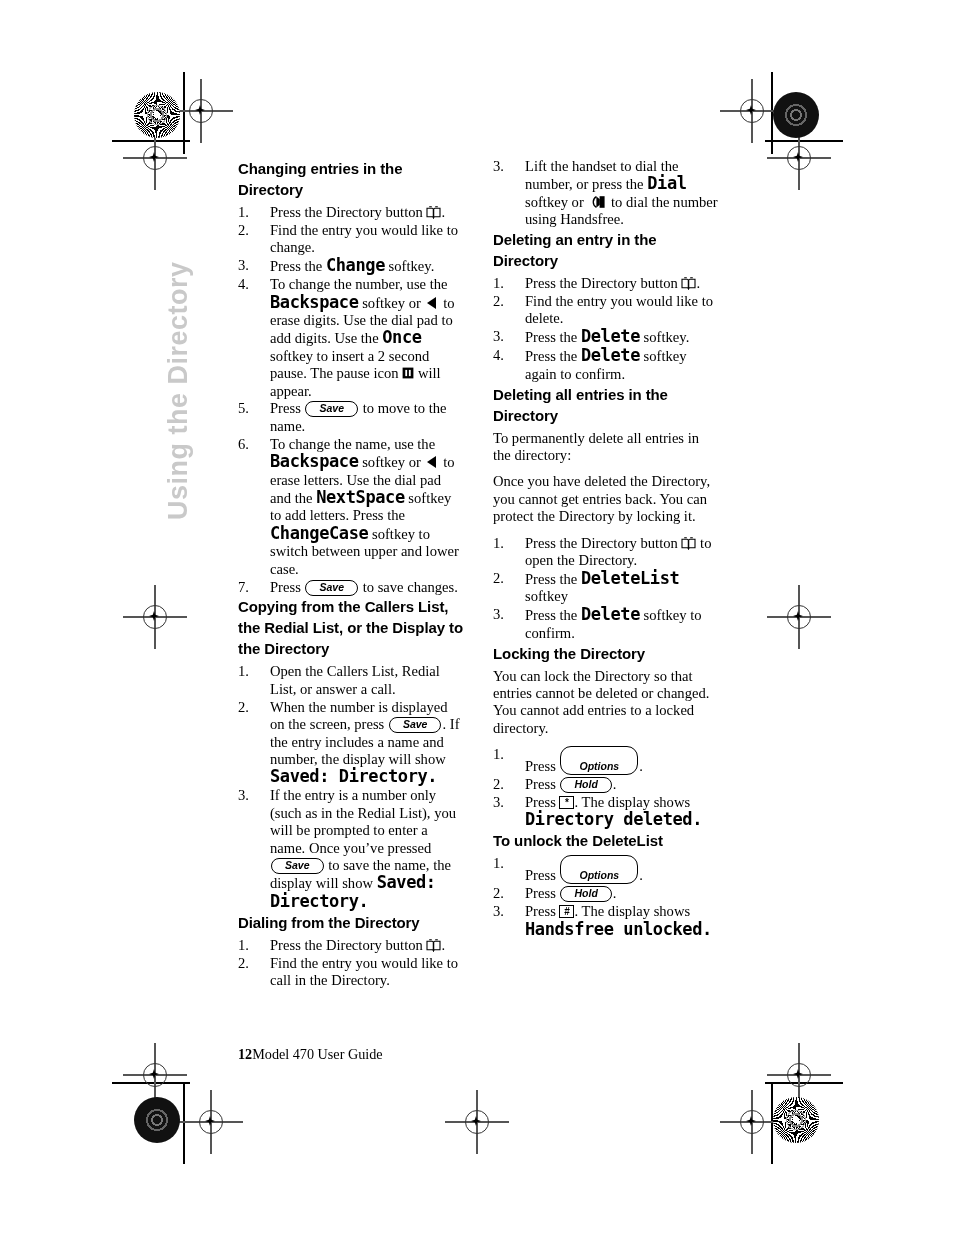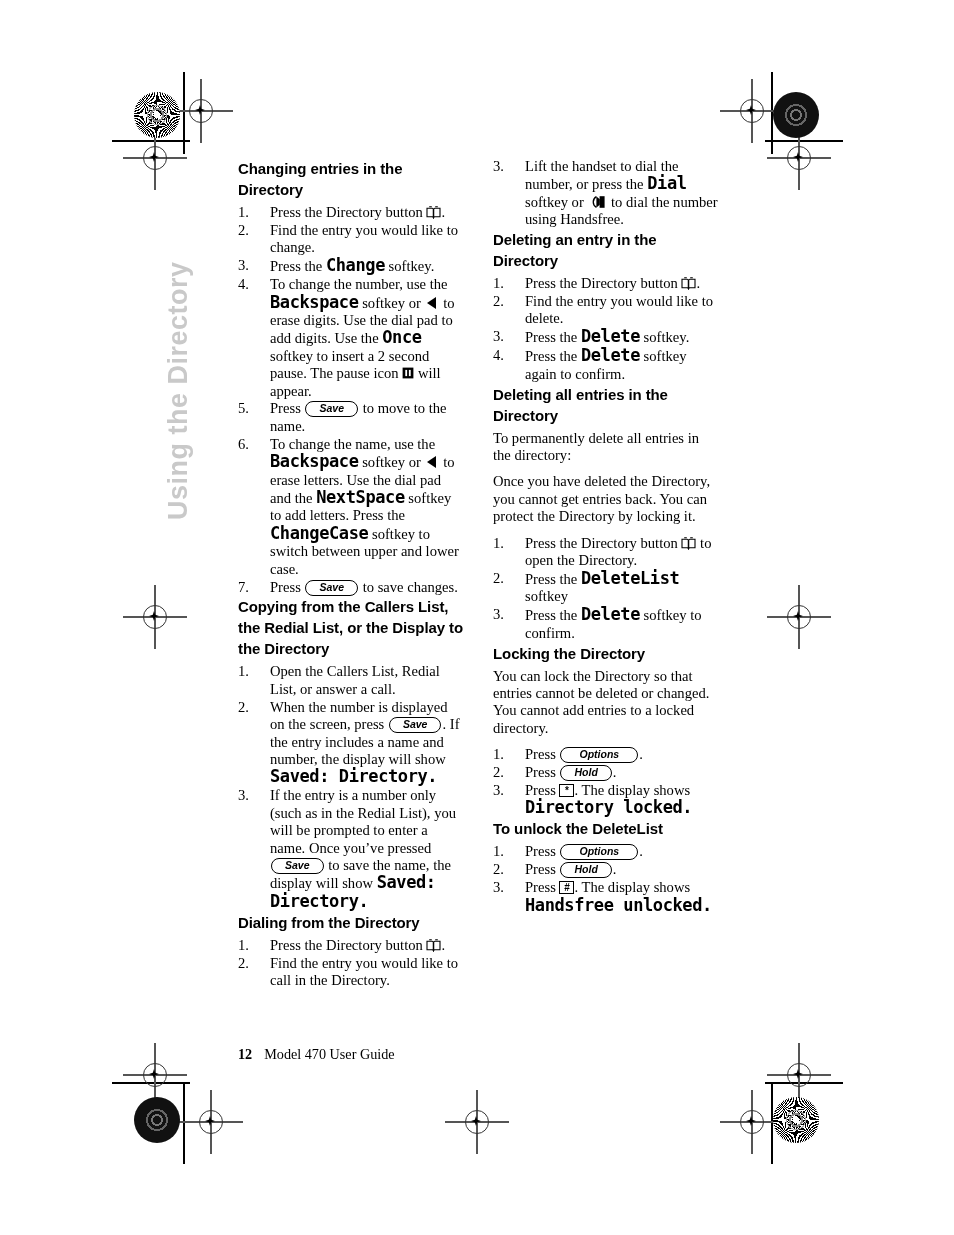--- a/index.html
+++ b/index.html
@@ -141,21 +141,21 @@
     padding: 0px 13px 1px 13px;
     font-family: "Liberation Sans", sans-serif;
     font-style: italic;
     font-weight: bold;
     font-size: 10.5px;
     line-height: 13px;
     vertical-align: 1px;
     white-space: nowrap;
     margin: 0 1px;
   }
-  .pill.wide { padding: 0px 18px 1px 18px; }
+  .pill.wide { padding: 13px 18px 1px 18px; }
 
   
   .keycap {
     display: inline-block;
     border: 1.3px solid #000;
     font-family: "Liberation Sans", sans-serif;
     font-size: 10px;
     font-weight: bold;
     line-height: 11px;
     padding: 0 2px;
@@ -173,21 +173,21 @@
   .ico-hf   { width: 20px; height: 14px; vertical-align: -2px; }
 
   
   .footer {
     position: absolute;
     left: 238px;
     top: 1046px;
     font-size: 14.2px;
   }
   .footer .pg { font-weight: bold; }
-  .footer .ttl { margin-left: 12px; }
+  .footer .ttl { margin-left: 0; }
 </style>
 </head>
 <body>
 
 <div class="page">
 
   <div class="crop-line crop-v" style="left:183px; top:72px; height:82px;"></div>
   <div class="crop-line crop-h" style="left:112px; top:140px; width:78px;"></div>
   <div class="crop-line crop-v" style="left:771px; top:72px; height:82px;"></div>
   <div class="crop-line crop-h" style="left:765px; top:140px; width:78px;"></div>
@@ -352,21 +352,21 @@
         <li><span class="num">3.</span><span>Press the <span class="lcd">Delete</span> softkey to confirm.</span></li>
       </ol>
 
     <h2 class="sec sec-gap">Locking the Directory</h2>
     <div>
         <p class="body">You can lock the Directory so that entries cannot be deleted or changed. You cannot add entries to a locked directory.</p>
       </div>
     <ol class="steps">
         <li><span class="num">1.</span><span>Press <span class="pill wide">Options</span>.</span></li>
         <li><span class="num">2.</span><span>Press <span class="pill">Hold</span>.</span></li>
-        <li><span class="num">3.</span><span>Press <span class="keycap">*</span>. The display shows <span class="lcd">Directory locked.</span></span></li>
+        <li><span class="num">3.</span><span>Press <span class="keycap">*</span>. The display shows <span class="lcd">Directory deleted.</span></span></li>
       </ol>
 
     <h2 class="sec sec-gap">To unlock the DeleteList</h2>
     <ol class="steps">
         <li><span class="num">1.</span><span>Press <span class="pill wide">Options</span>.</span></li>
         <li><span class="num">2.</span><span>Press <span class="pill">Hold</span>.</span></li>
         <li><span class="num">3.</span><span>Press <span class="keycap">#</span>. The display shows <span class="lcd">Handsfree unlocked.</span></span></li>
       </ol>
   </div>
 

